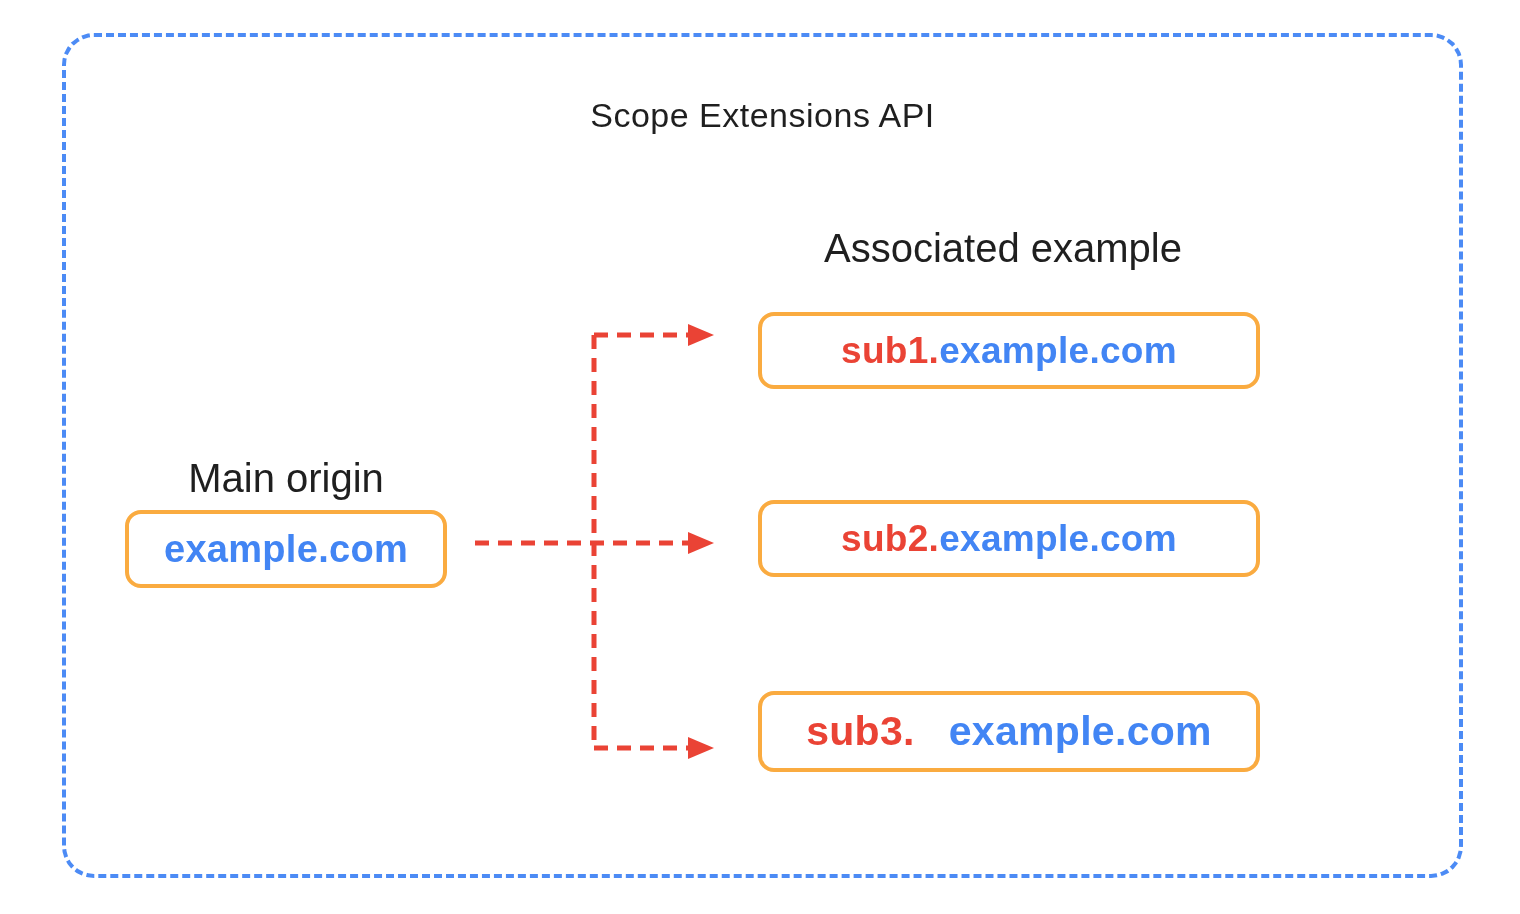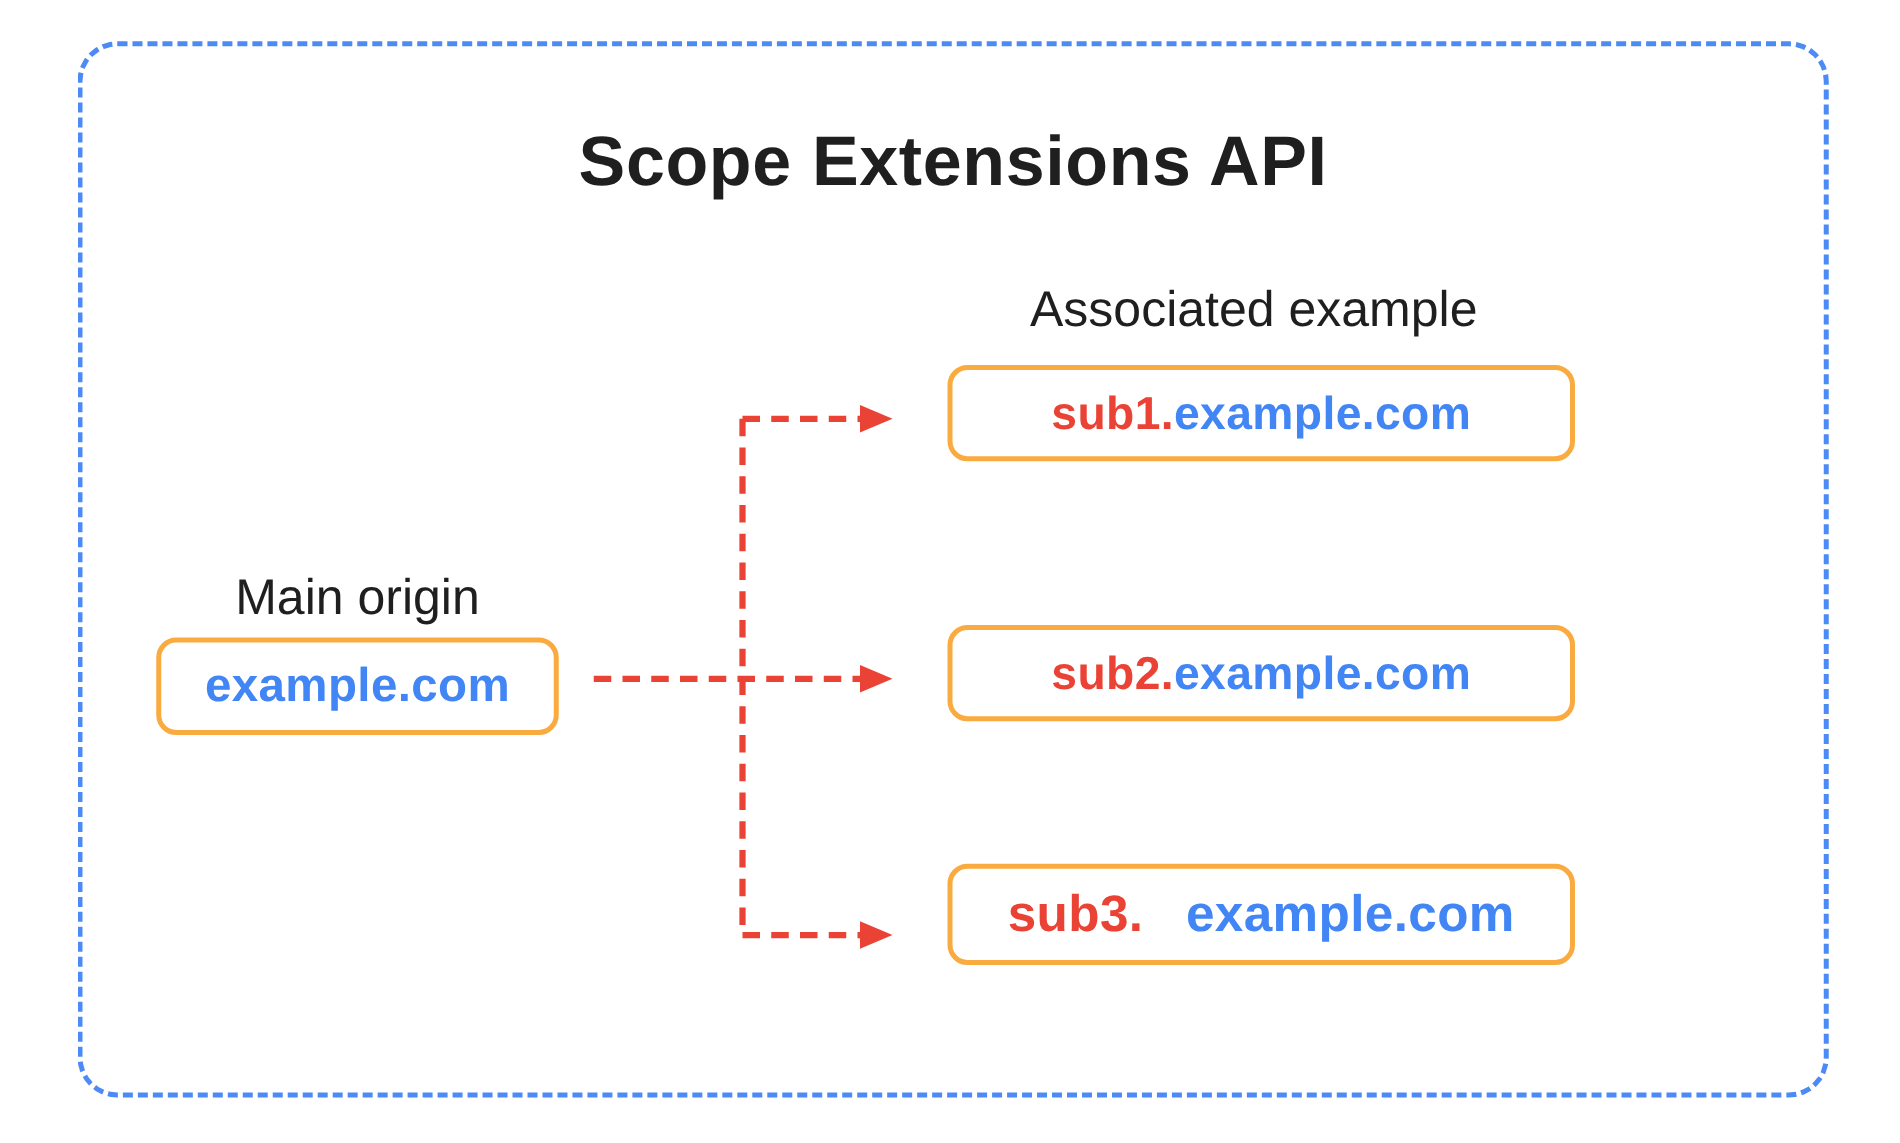--- a/index.html
+++ b/index.html
@@ -24,22 +24,22 @@
     left: 62px; top: 33px;
     width: 1401px; height: 845px;
     border: 4px dashed var(--frame);
     border-radius: 32px;
   }
   .title {
     position: absolute;
     left: 62px; top: 96px;
     width: 1401px;
     text-align: center;
-    font-size: 56px;
-    font-weight: 700;
+    font-size: 34px;
+    font-weight: 400;
     letter-spacing: 0.5px;
     color: var(--ink);
   }
   .section-label {
     position: absolute;
     text-align: center;
     font-size: 40px;
     font-weight: 400;
     color: var(--ink);
     line-height: 1.1;
@@ -53,21 +53,21 @@
     background: var(--bg);
     display: flex;
     align-items: center;
     justify-content: center;
     font-weight: 700;
     letter-spacing: 0.3px;
   }
   .main-box { left: 125px; top: 510px; width: 322px; height: 78px; font-size: 38px; }
   .main-box .domain { color: var(--blue); }
   .sub-box  { left: 758px; width: 502px; height: 77px; font-size: 37px; }
-  .sub-box-1 { top: 292px; }
+  .sub-box-1 { top: 312px; }
   .sub-box-2 { top: 500px; }
   .sub-box-3 { top: 691px; height: 81px; font-size: 41px; gap: 34px; }
   .sub-box .prefix { color: var(--red); }
   .sub-box .suffix { color: var(--blue); }
   .arrows {
     position: absolute;
     left: 0; top: 0;
     width: 1520px; height: 914px;
     pointer-events: none;
   }

